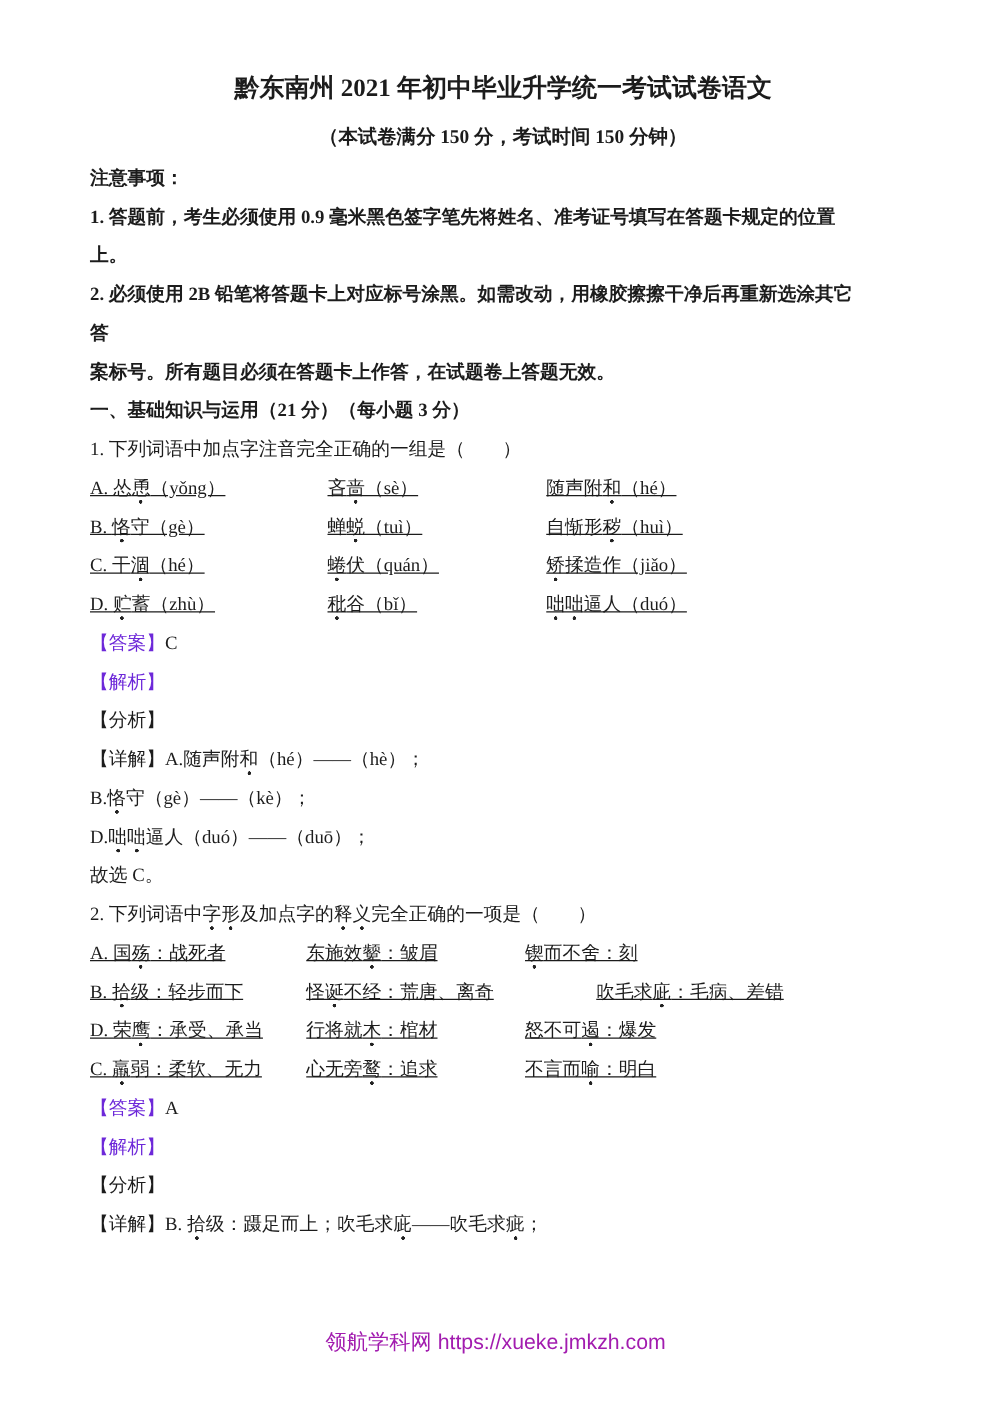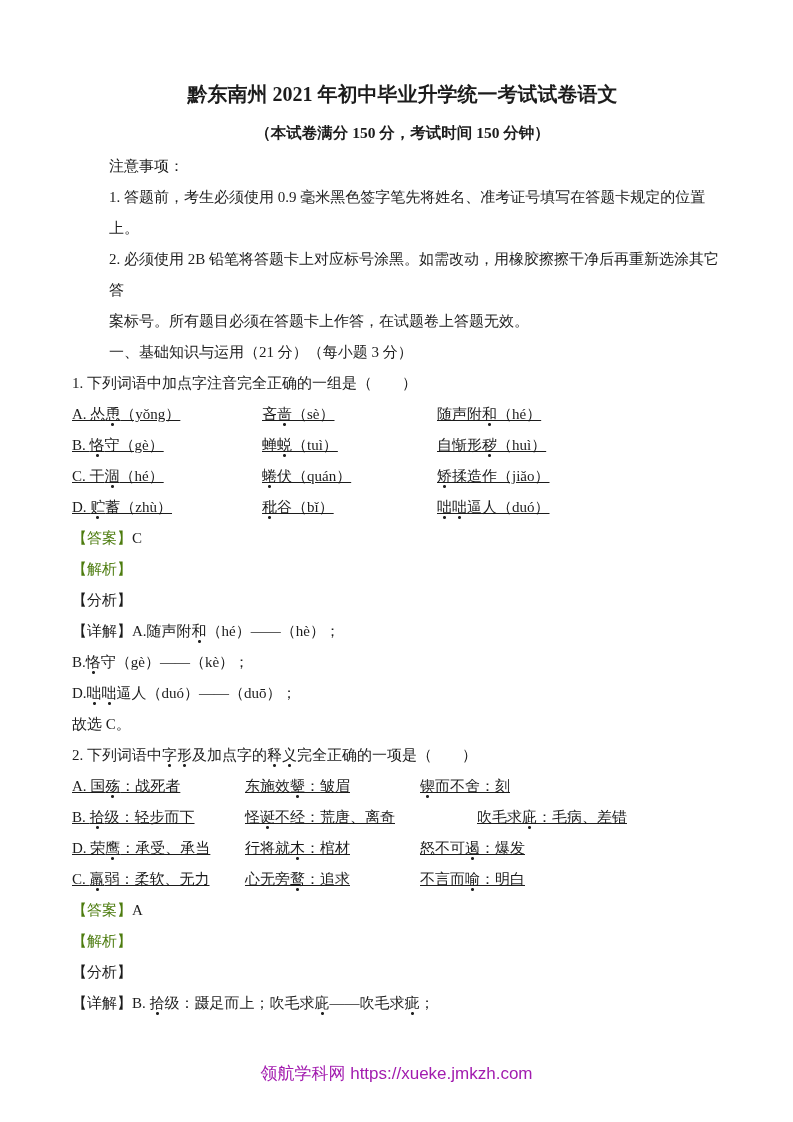--- a/index.html
+++ b/index.html
@@ -2,43 +2,43 @@
 <html lang="zh"><head>
 <meta charset="utf-8">
 <style>
   html, body { margin: 0; padding: 0; background: #fff; }
   .page {
     position: relative;
     width: 793px;
     height: 1122px;
     box-sizing: border-box;
     background: #fff;
-    padding: 79px 60px 0 72px;
+    padding: 56px 60px 0 72px;
     font-family: "Liberation Serif", "DejaVu Serif", serif;
     font-size: 15px;
     color: #1c1c1c;
     overflow: hidden;
   }
   .title {
     font-size: 20px;
     font-weight: bold;
     text-align: center;
     line-height: 30px;
     margin: 0 0 9px 0;
   }
   .subtitle {
     font-size: 15.5px;
     font-weight: bold;
     text-align: center;
     line-height: 30px;
     margin: 0 0 3px 0;
   }
   .line { line-height: 31px; margin: 0; white-space: nowrap; }
-  .bold { font-weight: normal; margin-left: 37px; }
-  .tag-blue { color: #4d7c0f; }
+  .bold { font-weight: bold; }
+  .tag-blue { color: #6d28d9; }
   .optrow .cell { display: inline-block; vertical-align: top; text-decoration: underline; }
   .q1 .c1 { min-width: 190px; }
   .q1 .c2 { min-width: 175px; }
   .q2 .c1 { min-width: 173px; }
   .q2 .c2 { min-width: 175px; }
   .q2 .c2.wide { min-width: 232px; }
   
   .emdot {
     background-image: radial-gradient(circle, #222 1.3px, transparent 1.6px);
     background-size: 1em 5px;

